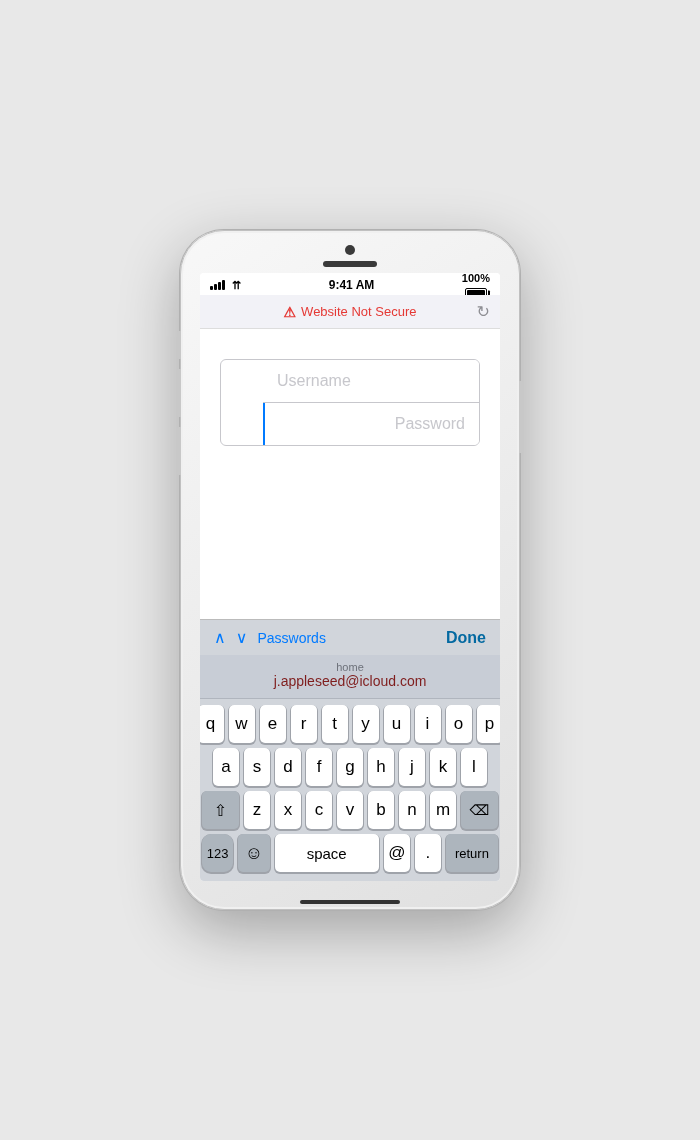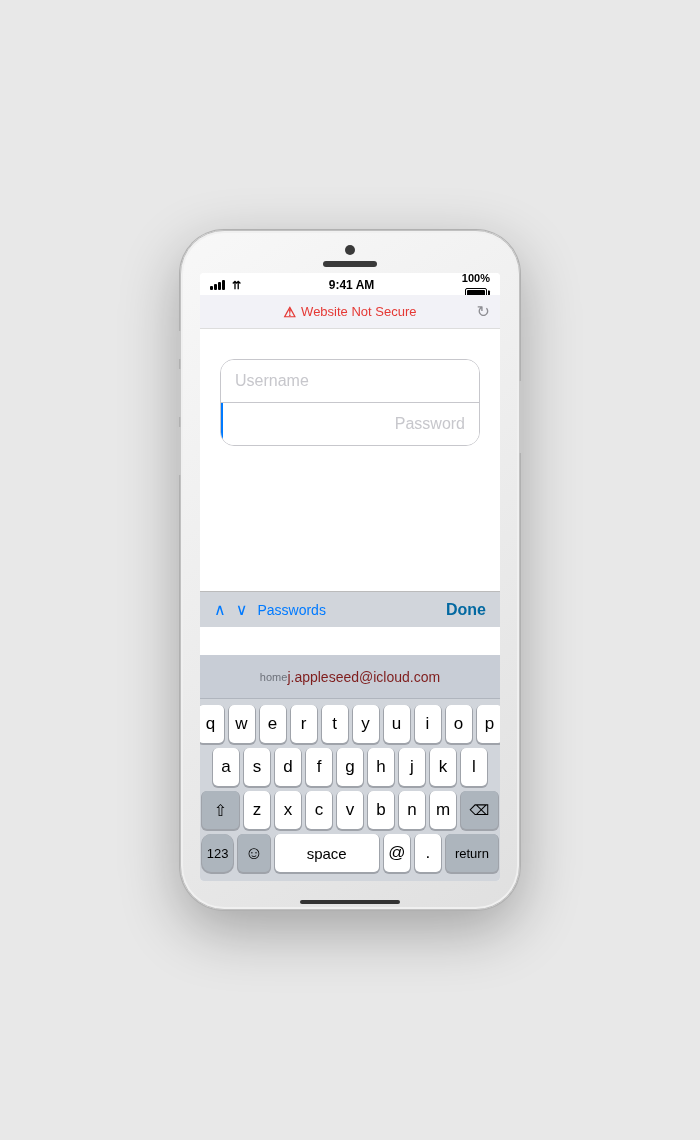--- a/index.html
+++ b/index.html
@@ -221,22 +221,23 @@
       background: #fff;
       display: flex;
       flex-direction: column;
       align-items: center;
       padding: 30px 20px 10px;
       gap: 0;
     }
     .input-wrapper {
       width: 100%;
       border: 1px solid #c7c7cc;
-      border-radius: 14px;
+      border-radius: 6px;
       overflow: hidden;
+      padding-left: 42px;
     }
     .input-inner {
       width: 100%;
       padding: 12px 14px;
       font-size: 16px;
       color: #c7c7cc;
       background: #fff;
       border: none;
       border-bottom: 0.5px solid #c7c7cc;
       outline: none;
@@ -276,26 +277,24 @@
       color: #0369a1;
       font-size: 16px;
       font-weight: 600;
     }
 
     
     .autofill-bar {
       background: #c8cdd6;
       display: flex;
       align-items: center;
-      justify-content: center;
       padding: 6px 10px;
       border-bottom: 1px solid #b0b5be;
       min-height: 44px;
-      flex-direction: row;
-      margin-top: 28px;
+      flex-direction: column;
     }
     .autofill-label {
       font-size: 11px;
       color: #6d717a;
     }
     .autofill-value {
       font-size: 14px;
       color: #7f1d1d;
       font-weight: 400;
     }

